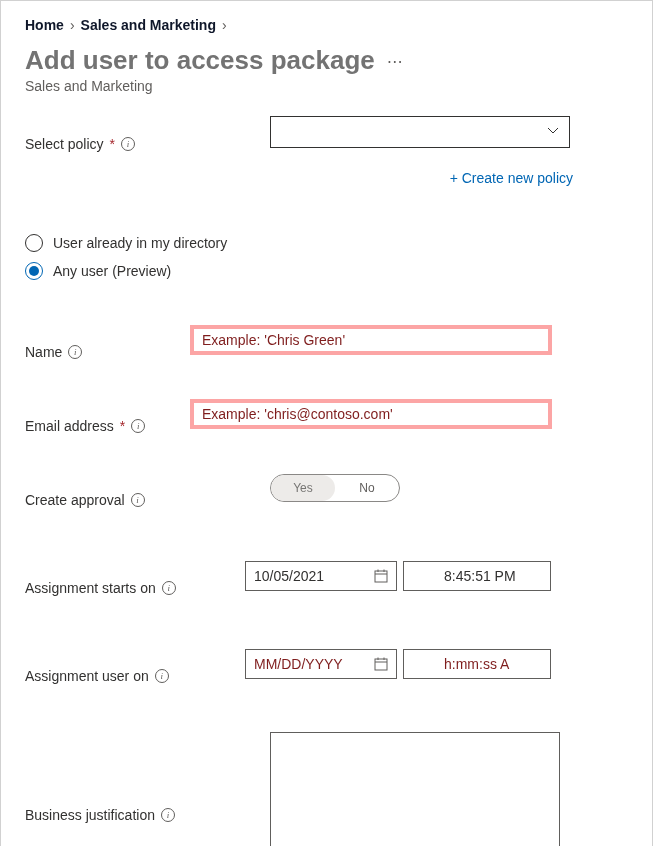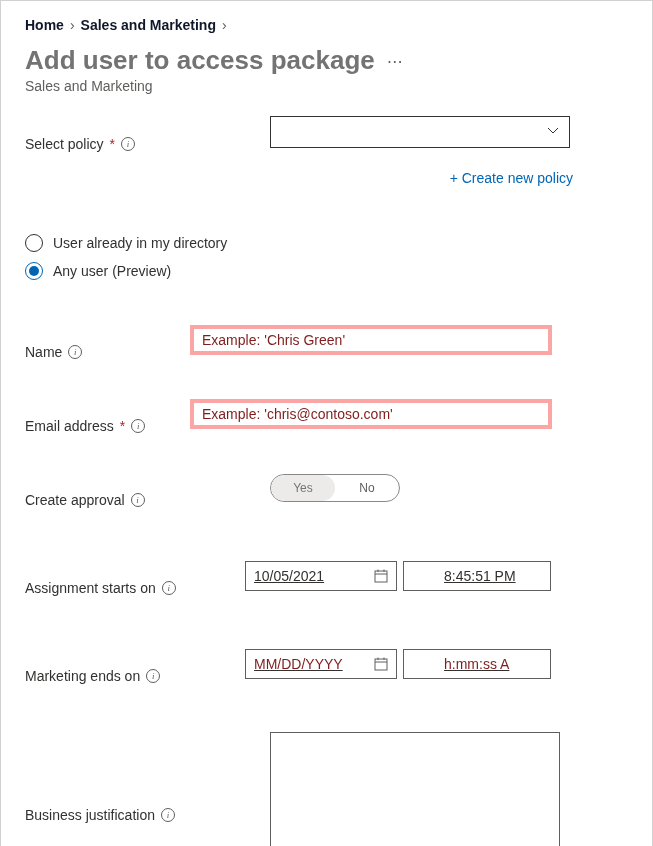--- a/index.html
+++ b/index.html
@@ -181,21 +181,20 @@
     display: flex;
     gap: 6px;
   }
   .date-box, .time-box {
     height: 30px;
     border: 1px solid #605e5c;
     display: flex;
     align-items: center;
     padding: 0 8px;
     font-size: 14px;
-    text-decoration: underline;
   }
   .date-box { width: 152px; justify-content: space-between; }
   .time-box { width: 148px; padding-left: 40px; }
   .cal-icon {
     width: 14px; height: 14px;
     display: inline-block;
   }
   textarea.justify {
     width: 290px;
     height: 138px;
@@ -320,21 +319,21 @@
             <span>8:45:51 PM</span>
           </div>
         </div>
       </div>
     </div>
 
     <div class="section-gap"></div>
 
     <div class="row">
       <div class="label-col">
-        <span>Marketing ends on</span>
+        <span>Assignment user on</span>
         <span class="info-icon">i</span>
       </div>
       <div class="field-col">
         <div class="datetime-row">
           <div class="date-box">
             <span class="placeholder-text">MM/DD/YYYY</span>
             <span class="cal-icon">
               <svg width="14" height="14" viewBox="0 0 14 14">
                   <rect x="1" y="2" width="12" height="11" stroke="#605e5c" fill="none"></rect>
                   <line x1="1" y1="5" x2="13" y2="5" stroke="#605e5c"></line>

